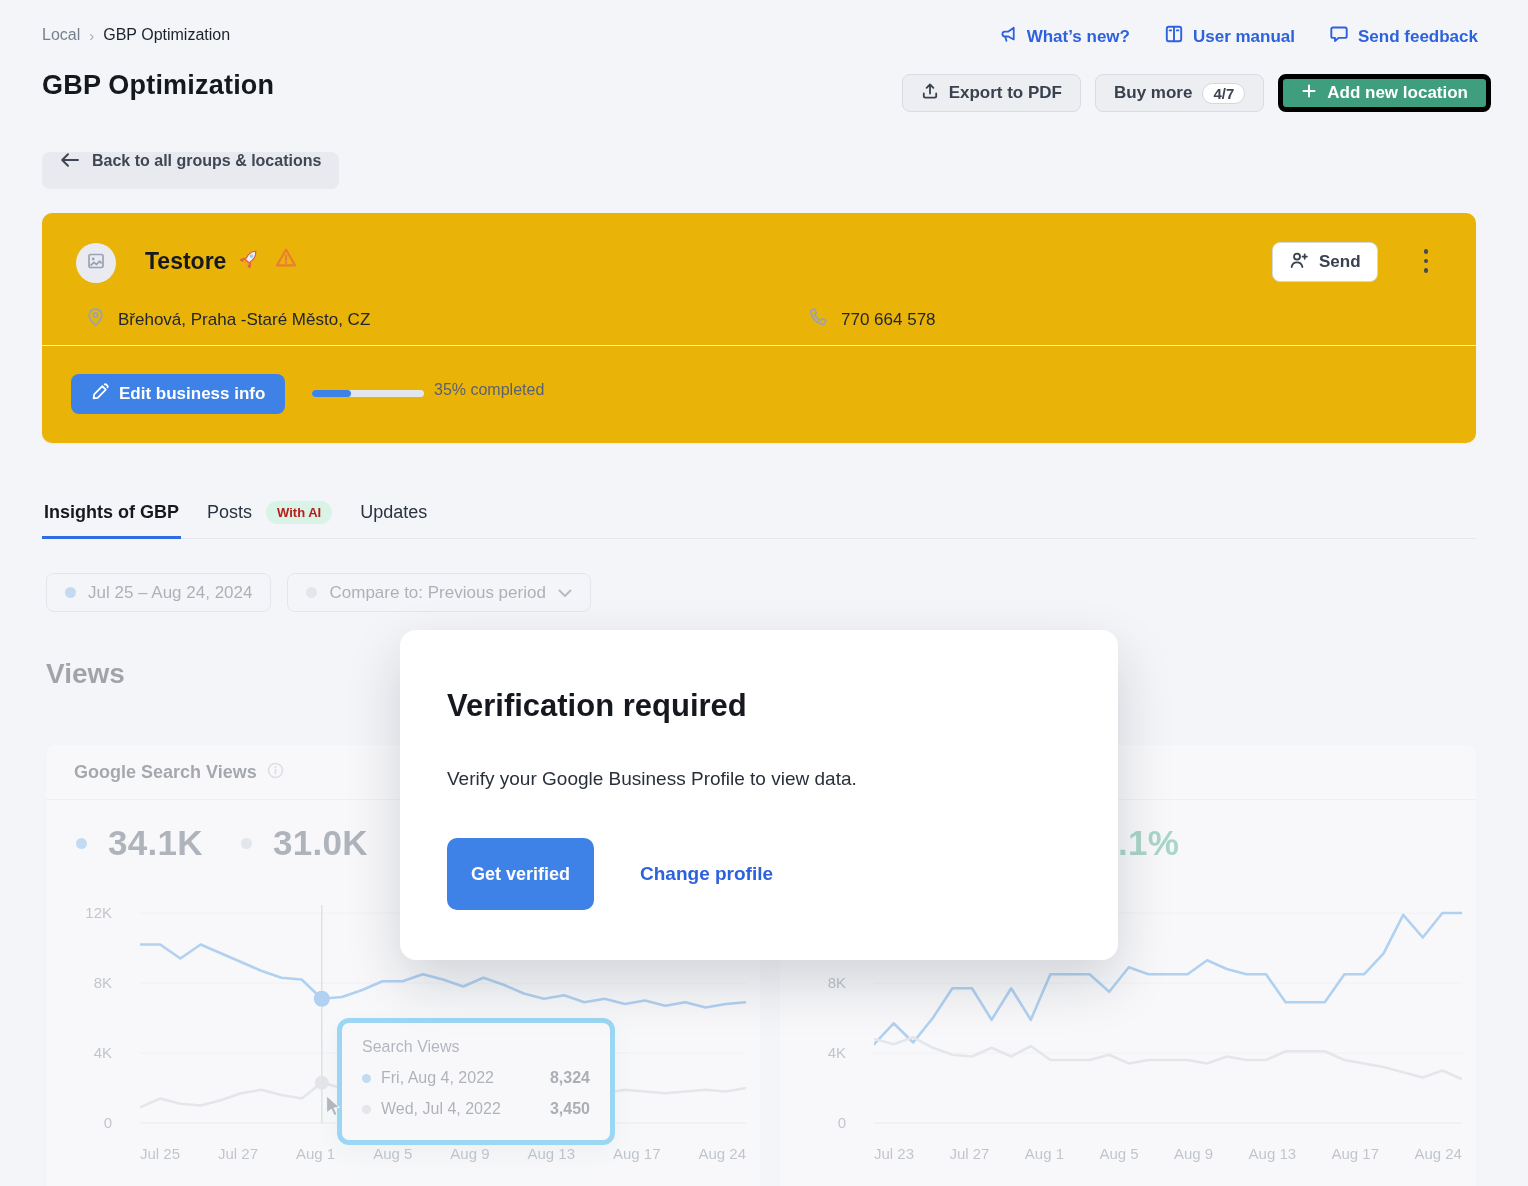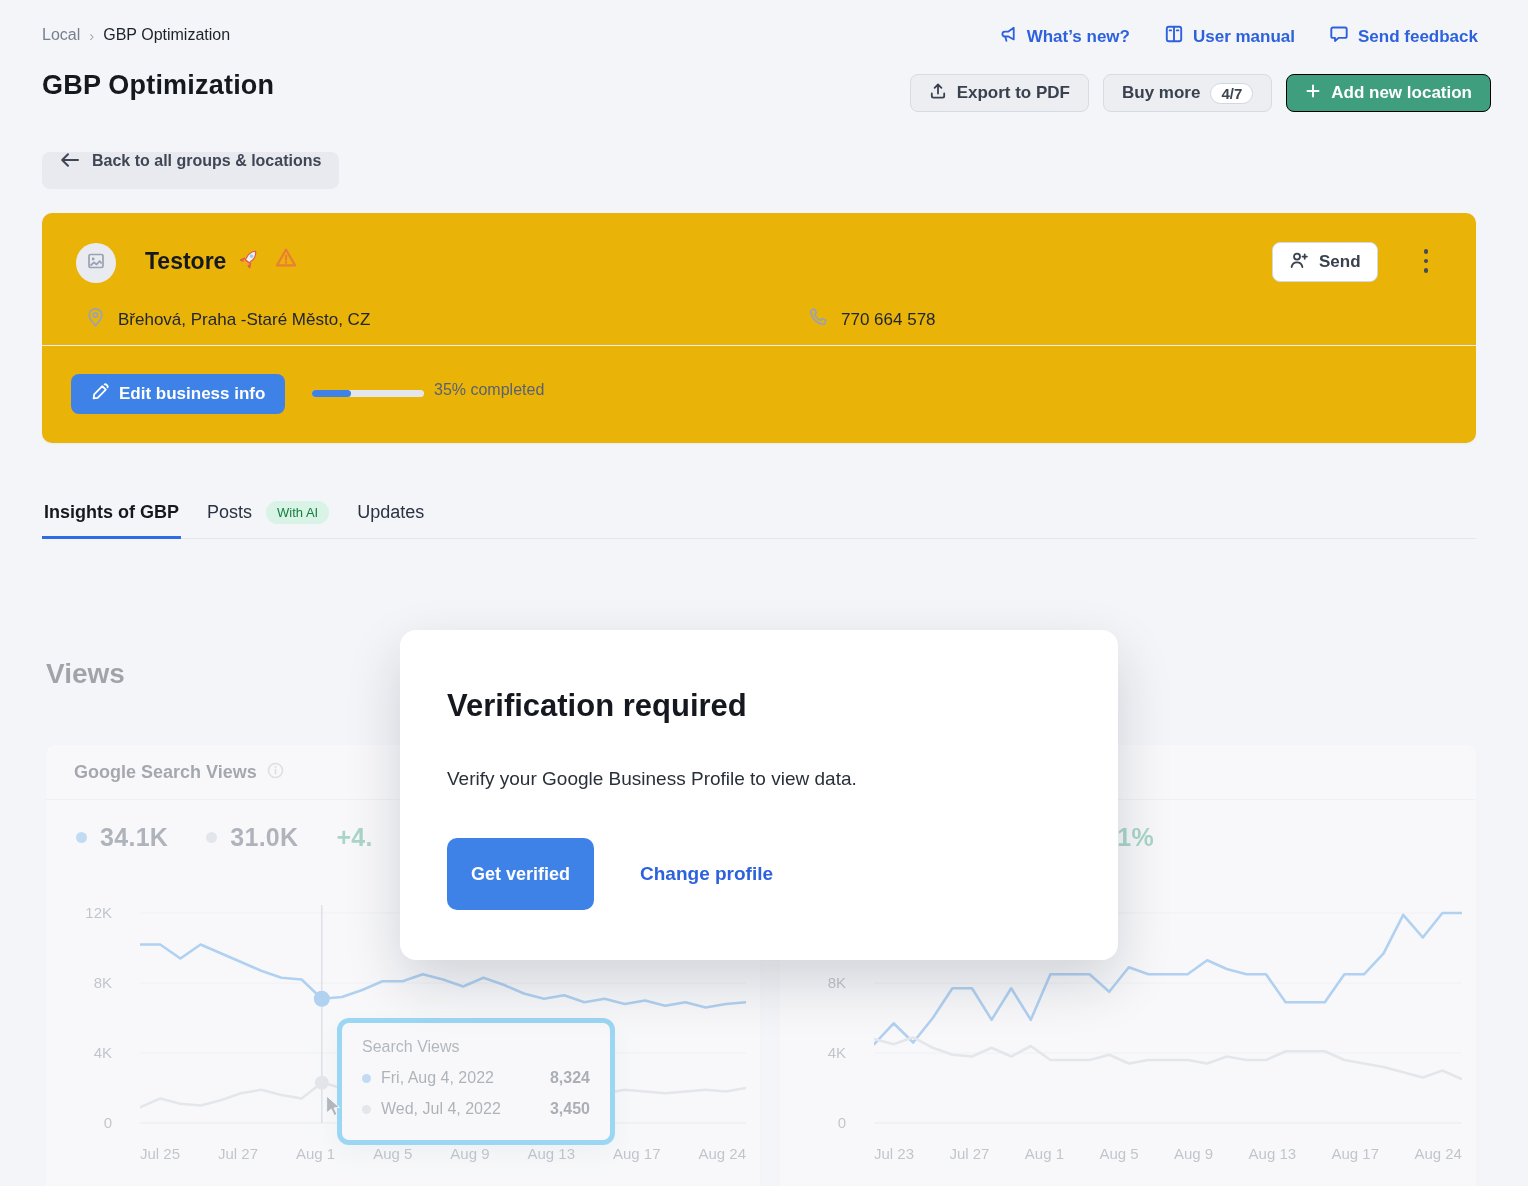--- a/index.html
+++ b/index.html
@@ -20,21 +20,21 @@
   .top-links{right:50px;top:24px;gap:34px;}
   .top-link{display:flex;align-items:center;gap:9px;color:#2d61dd;font-size:17px;font-weight:700;cursor:pointer;}
   .top-link svg{flex:none;}
 
   .page-title{left:42px;top:70px;font-size:27px;font-weight:700;color:#15191f;letter-spacing:.2px;}
 
   .actions{right:37px;top:74px;gap:14px;}
   .btn{display:inline-flex;align-items:center;gap:10px;height:38px;padding:0 18px;border-radius:8px;
        font-size:17px;font-weight:700;cursor:pointer;box-sizing:border-box;white-space:nowrap;}
   .btn-gray{background:#eceef2;border:1px solid #d7dbe2;color:#39414e;}
-  .btn-green{background:#3f9e7d;border:1px solid #000000;color:#fff;}
+  .btn-green{background:#3f9e7d;border:5px solid #000000;color:#fff;}
   .count-pill{background:#fff;border:1px solid #d2d7df;border-radius:999px;padding:1px 10px;font-size:15px;font-weight:700;color:#3c4450;}
 
   .back-btn{left:42px;top:152px;height:37px;background:#e8eaef;border-radius:8px;padding:0 18px;
             display:inline-flex;align-items:flex-start;gap:12px;font-size:16px;font-weight:700;color:#3f4document754;color:#3f4754;cursor:pointer;}
 
   
   .biz-card{left:42px;top:213px;width:1434px;height:230px;background:#eab308;border-radius:10px;
             box-shadow:0 1px 2px rgba(20,30,55,.05);}
   .biz-divider{position:absolute;left:0;right:0;top:132px;border-top:1px solid #edeff3;}
   .avatar{position:absolute;left:34px;top:30px;width:40px;height:40px;border-radius:50%;background:#e9ebf1;
@@ -51,40 +51,40 @@
             display:inline-flex;align-items:center;gap:10px;color:#fff;font-size:17px;font-weight:700;cursor:pointer;}
   .progress-track{position:absolute;left:270px;top:177px;width:112px;height:7px;border-radius:4px;background:#e3e7ed;}
   .progress-fill{height:100%;border-radius:4px;background:#3f82e7;}
   .progress-label{position:absolute;left:392px;top:168px;font-size:16px;color:#596273;}
 
   
   .tabs{left:42px;top:486px;width:1434px;height:53px;display:flex;gap:24px;border-bottom:1px solid #e3e6eb;box-sizing:border-box;}
   .tab{position:relative;display:flex;align-items:center;gap:14px;padding:0 2px;font-size:18px;color:#2a3242;cursor:pointer;}
   .tab.active{font-weight:700;color:#15191f;}
   .tab.active::after{content:"";position:absolute;left:0;right:0;bottom:-1px;height:3px;background:#2e6be4;}
-  .ai-pill{background:#d9f3e7;color:#15803d;font-size:13px;font-weight:400;border-radius:999px;padding:4px 11px;}
+  .ai-pill{background:#d9f3e7;color:#b91c1c;font-size:13px;font-weight:700;border-radius:999px;padding:4px 11px;}
 
   
   .dim{left:0;top:540px;width:1528px;height:646px;opacity:.38;}
   .filters{position:absolute;left:46px;top:33px;display:flex;gap:16px;}
   .filter-pill{height:39px;border:1px solid #c7cdd7;border-radius:8px;display:inline-flex;align-items:center;gap:12px;
                padding:0 18px;font-size:17px;color:#39424f;box-sizing:border-box;cursor:pointer;}
   .dot{width:11px;height:11px;border-radius:50%;display:inline-block;}
   .dot-blue{background:#74b3ea;}
   .dot-gray{background:#c9ced6;}
   .views-title{position:absolute;left:46px;top:118px;font-size:28px;font-weight:700;color:#1a2028;}
 
   .chart-card{position:absolute;top:205px;background:#fff;border-radius:10px;box-shadow:0 1px 2px rgba(20,30,55,.05);height:460px;}
   .chart-card.left{left:46px;width:714px;}
   .chart-card.right{left:780px;width:696px;}
   .chart-header{position:absolute;left:0;right:0;top:0;height:55px;border-bottom:1px solid #e8eaee;
                 display:flex;align-items:center;gap:10px;padding:0 28px;box-sizing:border-box;}
   .chart-title{font-size:18px;font-weight:700;color:#242b35;}
   .metrics{position:absolute;left:30px;top:78px;display:flex;align-items:center;gap:13px;}
-  .metric-val{font-size:25px;font-weight:800;color:#414b5a;letter-spacing:.3px;}
+  .metric-val{font-size:35px;font-weight:800;color:#414b5a;letter-spacing:.3px;margin-left:8px;}
   .metric-val.green{color:#35a27e;}
   .metric-gap{width:12px;}
   .y-axis{position:absolute;left:8px;top:160px;width:72px;height:230px;}
   .y-axis span{position:absolute;right:14px;font-size:15px;color:#6e7987;}
   .chart-plot{position:absolute;top:160px;left:94px;}
   .x-axis{position:absolute;top:400px;left:94px;display:flex;justify-content:space-between;font-size:15px;color:#6e7987;}
 
   .tooltip{position:absolute;left:291px;top:273px;width:278px;height:127px;background:#fff;border:5px solid #0ea5e9;
            border-radius:12px;box-shadow:0 8px 26px rgba(20,30,55,.10);box-sizing:border-box;padding:15px 20px;}
   .tooltip-title{font-size:16px;color:#4a5362;}
@@ -237,20 +237,33 @@
     <span>Posts</span>
     <span class="ai-pill">With AI</span>
   </div>
   <div class="tab">
     <span>Updates</span>
   </div>
 </div>
 
 <div class="abs dim">
 
+  <div class="filters">
+    <span class="filter-pill">
+      <span class="dot dot-blue"></span>
+      <span>Jul 25 – Aug 24, 2024</span>
+    </span>
+    <span class="filter-pill">
+      <span class="dot dot-gray"></span>
+      <span>Compare to: Previous period</span>
+      <span><svg width="14" height="9" viewBox="0 0 14 9">
+            <path d="M1.5 1.5L7 7l5.5-5.5" fill="none" stroke="#5a6370" stroke-width="2" stroke-linecap="round" stroke-linejoin="round"></path>
+          </svg></span>
+    </span>
+  </div>
 
   <div class="views-title">Views</div>
 
   <div class="chart-card left">
     <div class="chart-header">
       <span class="chart-title">Google Search Views</span>
       <span><svg width="17" height="17" viewBox="0 0 17 17">
             <circle cx="8.5" cy="8.5" r="7" fill="none" stroke="#b6bcc7" stroke-width="1.6"></circle>
             <path d="M8.5 7.6v4" stroke="#b6bcc7" stroke-width="1.7" stroke-linecap="round"></path>
             <circle cx="8.5" cy="5.1" r="1" fill="#b6bcc7"></circle>

